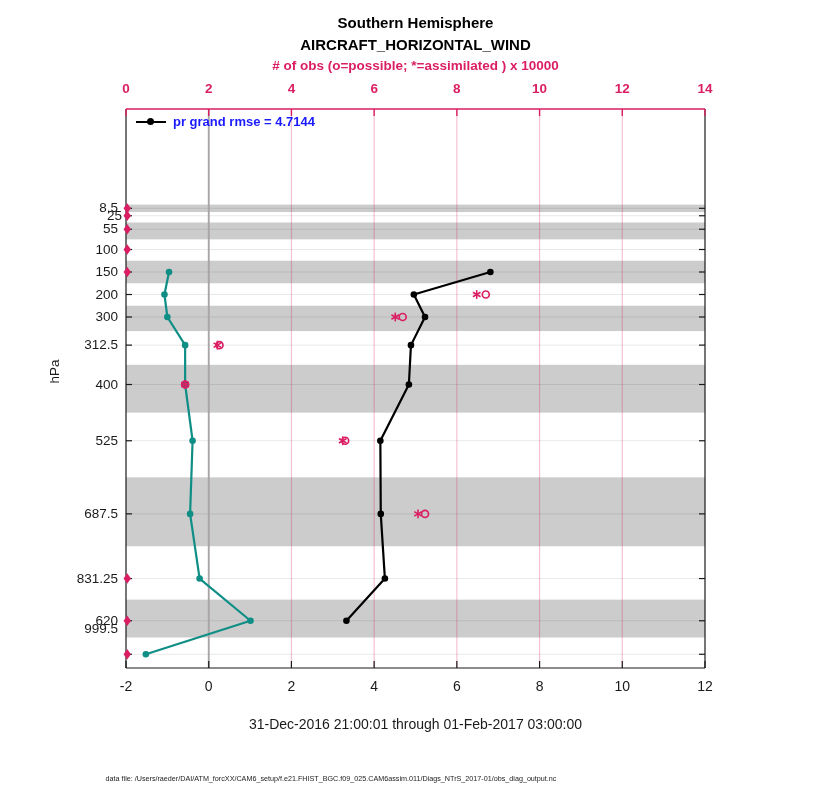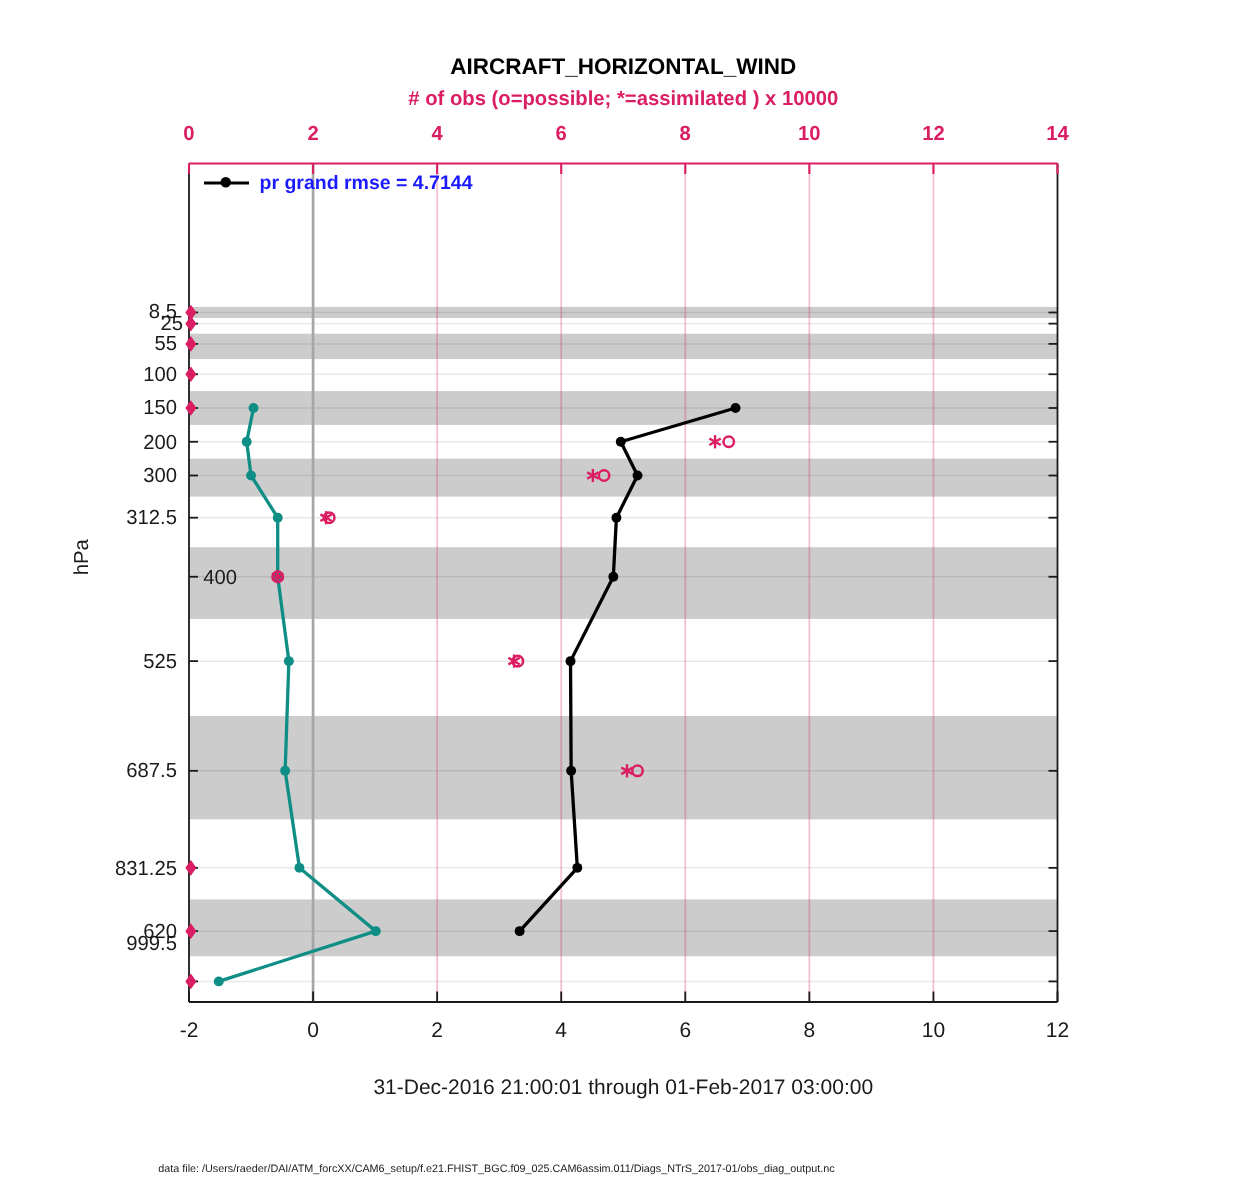--- a/index.html
+++ b/index.html
@@ -24,20 +24,21 @@
   .lg-row{display:flex;align-items:center;height:15.5px;}
   .lg-line{position:relative;width:30px;height:0;border-top:2.6px solid #000;}
   .lg-dot{position:absolute;left:11px;top:-4.6px;width:7px;height:7px;border-radius:50%;}
   .lg-text{margin-left:7px;font-size:13px;font-weight:bold;}
 </style>
 </head>
 <body>
 
 <div id="figure">
 
+  <div id="title1" class="abs ctr" style="top:14px;">Southern Hemisphere</div>
   <div id="title2" class="abs ctr" style="top:36px;">AIRCRAFT_HORIZONTAL_WIND</div>
   <div id="obs-axis-label" class="abs ctr" style="top: 58px; color: rgb(219, 30, 99);"># of obs (o=possible; *=assimilated ) x 10000</div>
 
   <div id="top-ticks">
       <div class="ticklab toptick" style="left: 104px; top: 81px; color: rgb(219, 30, 99);">0</div>
       <div class="ticklab toptick" style="left: 186.714px; top: 81px; color: rgb(219, 30, 99);">2</div>
       <div class="ticklab toptick" style="left: 269.429px; top: 81px; color: rgb(219, 30, 99);">4</div>
       <div class="ticklab toptick" style="left: 352.143px; top: 81px; color: rgb(219, 30, 99);">6</div>
       <div class="ticklab toptick" style="left: 434.857px; top: 81px; color: rgb(219, 30, 99);">8</div>
       <div class="ticklab toptick" style="left: 517.571px; top: 81px; color: rgb(219, 30, 99);">10</div>
@@ -204,21 +205,21 @@
 
   <div id="left-ticks">
       <div class="ticklab ytick" style="left: 0px; top: 200.325px;">8.5</div>
       <div class="ticklab ytick" style="left: 4px; top: 207.75px;">25</div>
       <div class="ticklab ytick" style="left: 0px; top: 221.25px;">55</div>
       <div class="ticklab ytick" style="left: 0px; top: 241.5px;">100</div>
       <div class="ticklab ytick" style="left: 0px; top: 264px;">150</div>
       <div class="ticklab ytick" style="left: 0px; top: 286.5px;">200</div>
       <div class="ticklab ytick" style="left: 0px; top: 309px;">300</div>
       <div class="ticklab ytick" style="left: 0px; top: 337.125px;">312.5</div>
-      <div class="ticklab ytick" style="left: 0px; top: 376.5px; padding-left: 40px;">400</div>
+      <div class="ticklab ytick" style="left: 0px; top: 376.5px;">400</div>
       <div class="ticklab ytick" style="left: 0px; top: 432.75px;">525</div>
       <div class="ticklab ytick" style="left: 0px; top: 505.875px;">687.5</div>
       <div class="ticklab ytick" style="left: 0px; top: 570.562px;">831.25</div>
       <div class="ticklab ytick" style="left: 0px; top: 612.75px;">620</div>
       <div class="ticklab ytick" style="left: 0px; top: 621px;">999.5</div>
     </div>
   <div id="ylabel" class="abs">hPa</div>
 
   <div id="bottom-ticks">
       <div class="ticklab xtick" style="left: 104px; top: 678px; font-size: 14px;">-2</div>

